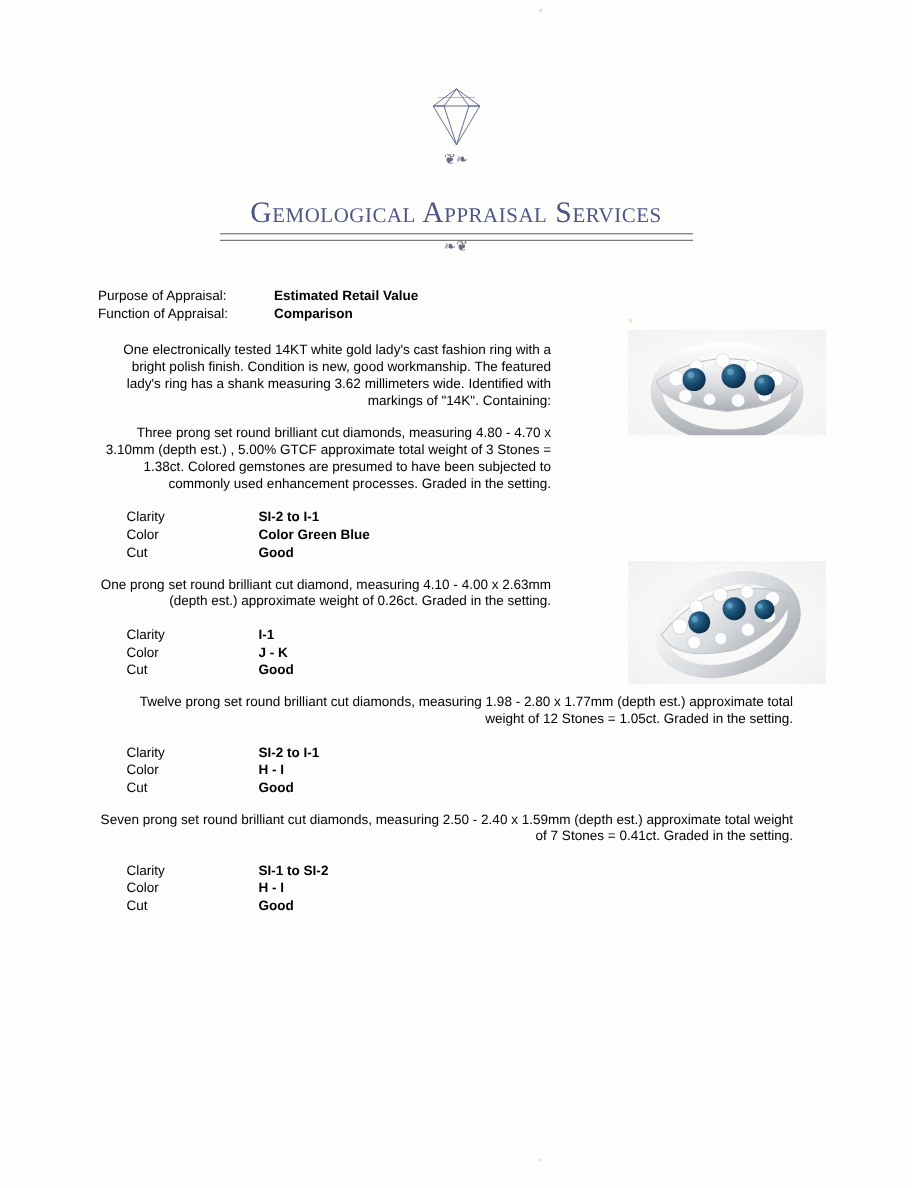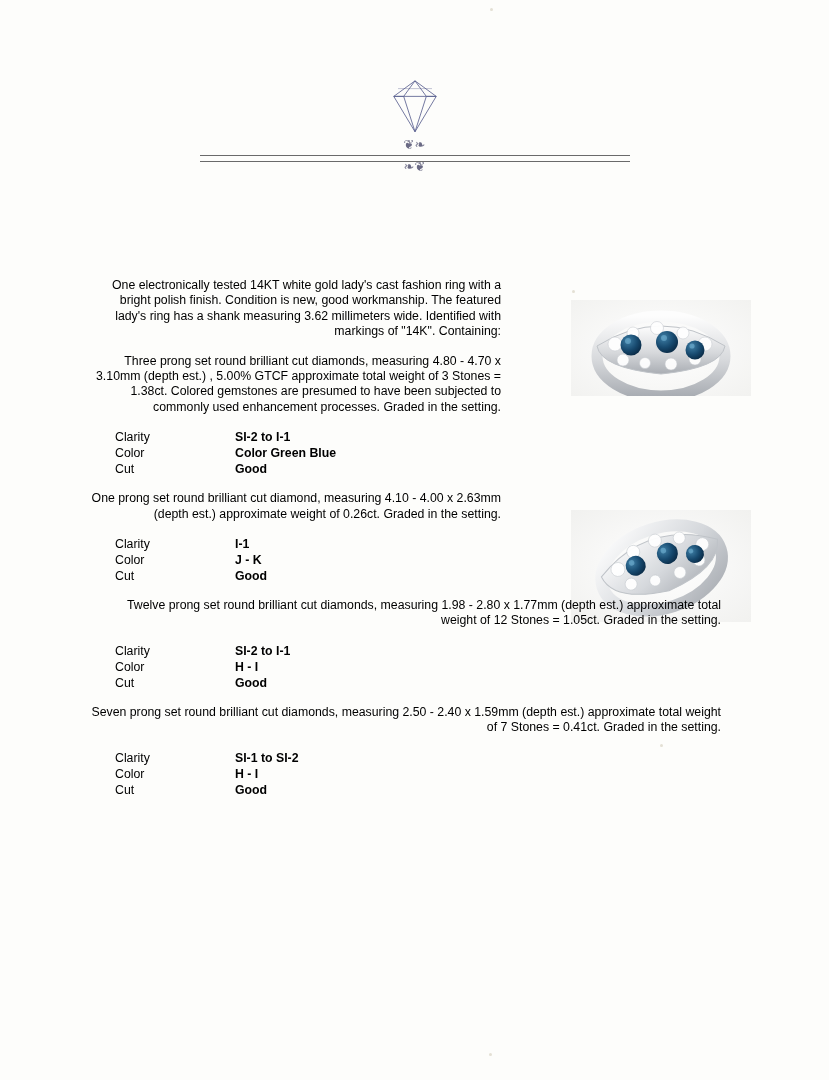--- a/index.html
+++ b/index.html
@@ -162,20 +162,21 @@
         <path d="M30 26 L60 4 L90 26 L60 76 Z"></path>
         <path d="M30 26 L90 26"></path>
         <path d="M44 26 L60 4 L76 26"></path>
         <path d="M44 26 L60 76 L76 26"></path>
         <path d="M30 26 L44 26 M76 26 L90 26"></path>
         <path d="M36 15 L84 15" stroke-opacity=".45"></path>
       </g>
     </svg>
 
     <div class="flourish">❦❧</div>
+    <div class="brand-title">Gemological Appraisal Services</div>
     <div class="rule top"></div>
     <div class="rule"></div>
     <div class="flourish">❧❦</div>
   </div>
 
   <div class="photo photo-1">
     <svg class="ring-svg" viewBox="0 0 180 96">
       <defs>
         <radialGradient id="bg1" cx="50%" cy="50%" r="70%">
           <stop offset="0%" stop-color="#ffffff"></stop>
@@ -261,20 +262,28 @@
           <circle cx="123" cy="51" r="2.4" fill="#7fc0e0" opacity=".5"></circle>
         </g>
       </g>
     </svg>
   </div>
 
   <div class="content">
 
     <table class="purpose-table">
       <tbody>
+        <tr>
+          <td class="lbl">Purpose of Appraisal:</td>
+          <td class="val">Estimated Retail Value</td>
+        </tr>
+        <tr>
+          <td class="lbl">Function of Appraisal:</td>
+          <td class="val">Comparison</td>
+        </tr>
       </tbody>
     </table>
 
     <p class="para">One electronically tested 14KT white gold lady's cast fashion ring with a bright polish finish. Condition is new, good workmanship. The featured lady's ring has a shank measuring 3.62 millimeters wide. Identified with markings of "14K".  Containing:</p>
 
     <p class="para">Three prong set round brilliant cut diamonds, measuring 4.80 - 4.70 x 3.10mm (depth est.) , 5.00% GTCF approximate total weight of 3 Stones = 1.38ct. Colored gemstones are presumed to have been subjected to commonly used enhancement processes. Graded in the setting.</p>
     <table class="spec-table">
       <tbody>
         <tr>
           <td class="k">Clarity</td>

